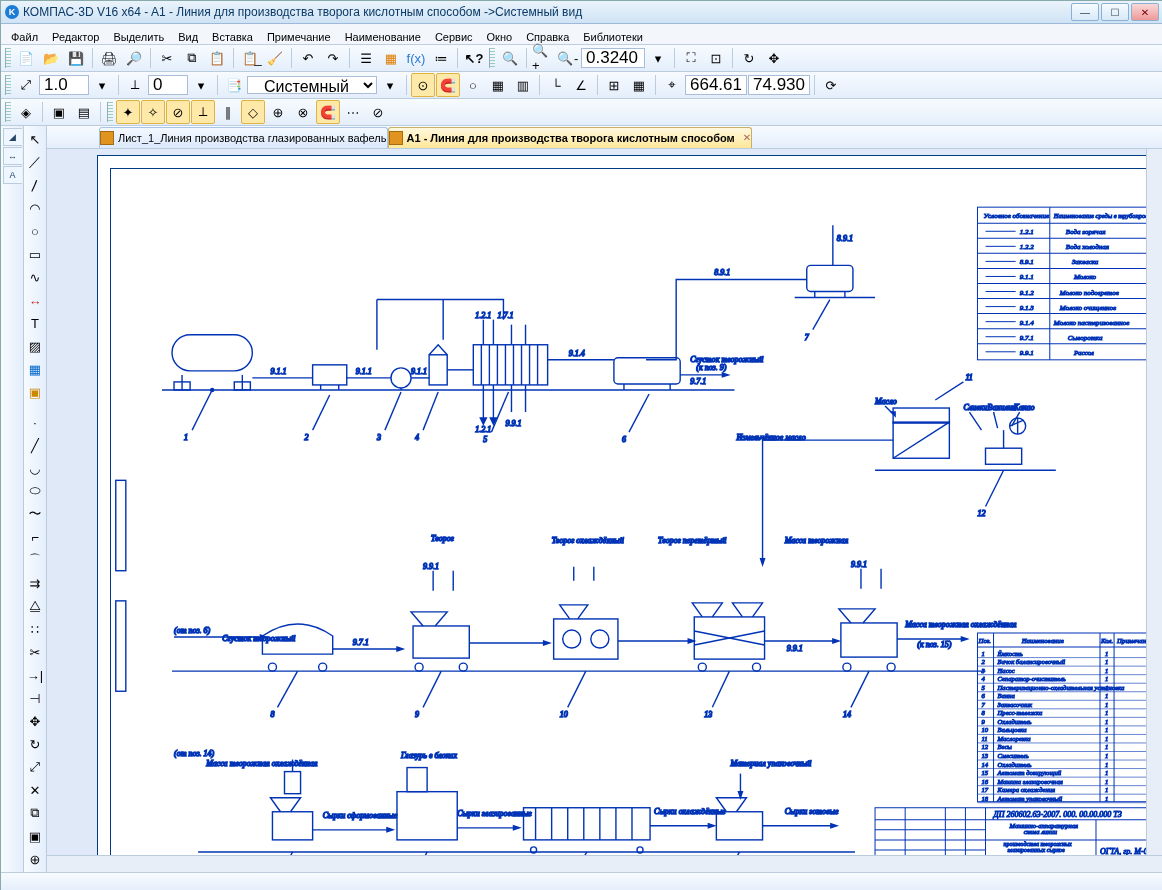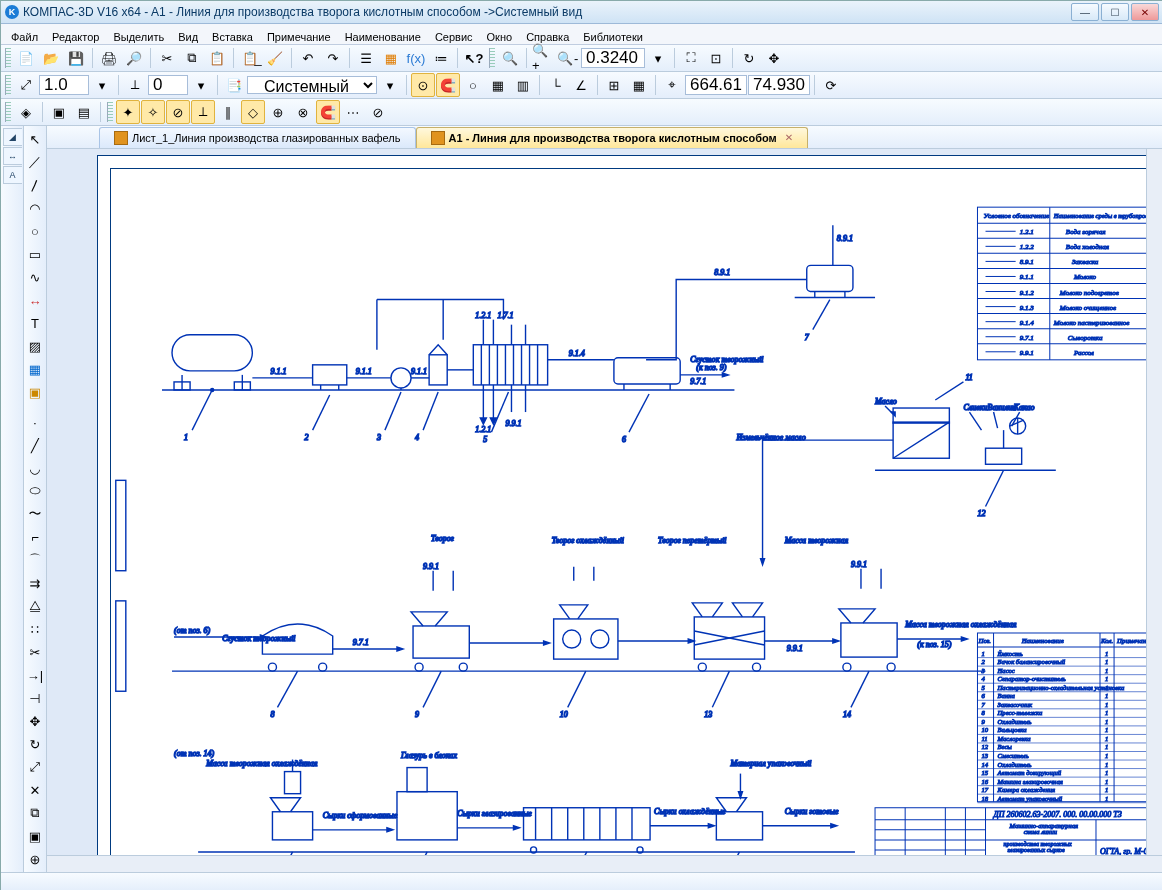--- a/index.html
+++ b/index.html
@@ -23,21 +23,21 @@
   .input-box{height:18px;border:1px solid #a7bdd9;background:#fff;font-size:17px;padding:0 4px;min-width:0;}
   
   .body{flex:1;display:flex;min-height:0;}
   .left-strip{width:22px;background:linear-gradient(90deg,#f7fbff,#e4eefb);border-right:1px solid #bcd;display:flex;flex-direction:column;align-items:center;padding-top:2px;gap:1px;}
   .mini-tab{width:18px;height:16px;background:#eef6ff;border:1px solid #bcd;border-right:none;font-size:9px;display:flex;align-items:center;justify-content:center;color:#246;}
   .left-tools{width:22px;background:linear-gradient(90deg,#f7fbff,#e4eefb);border-right:1px solid #bcd;display:flex;flex-direction:column;align-items:center;padding-top:2px;gap:1px;}
   .ltbtn{width:20px;height:20px;display:flex;align-items:center;justify-content:center;border:1px solid transparent;border-radius:2px;font-size:13px;}
   .main-col{flex:1;display:flex;flex-direction:column;min-width:0;}
   
   .doc-tabs{height:22px;background:linear-gradient(#f7fbff,#e4eefb);border-bottom:1px solid #bcd;display:flex;align-items:center;padding:0 2px;gap:0;}
-  .doc-tab{height:20px;padding:0 14px;display:flex;align-items:center;gap:4px;border:1px solid #c6b06a;border-bottom:none;border-radius:3px 3px 0 0;background:linear-gradient(#fff8dd,#ffe79a);font-size:11px;text-align:right;}
+  .doc-tab{height:20px;padding:0 0;display:flex;align-items:center;gap:4px;border:1px solid #c6b06a;border-bottom:none;border-radius:3px 3px 0 0;background:linear-gradient(#fff8dd,#ffe79a);font-size:11px;text-align:right;}
   .doc-tab.inactive{background:linear-gradient(#f3f8ff,#dbe9fb);border-color:#a9c4e6;}
   .doc-tab .close-x{font-size:10px;color:#a66;margin-left:4px;}
   .tab-icon{width:12px;height:12px;background:#e0931e;border:1px solid #a66a10;}
   
   .canvas-wrap{flex:1;background:#dfe9f7;display:flex;position:relative;overflow:hidden;}
   .canvas-scroll{flex:1;overflow:auto;background:#dfe9f7;position:relative;}
   .sheet{position:absolute;left:50px;top:6px;width:1068px;height:720px;background:#fff;border:1px solid #003a80;}
   .sheet-inner{position:absolute;left:12px;top:12px;right:8px;bottom:8px;border:1px solid #003a80;}
   .blueprint{position:absolute;inset:0;}
   .blueprint svg{width:100%;height:100%;}

